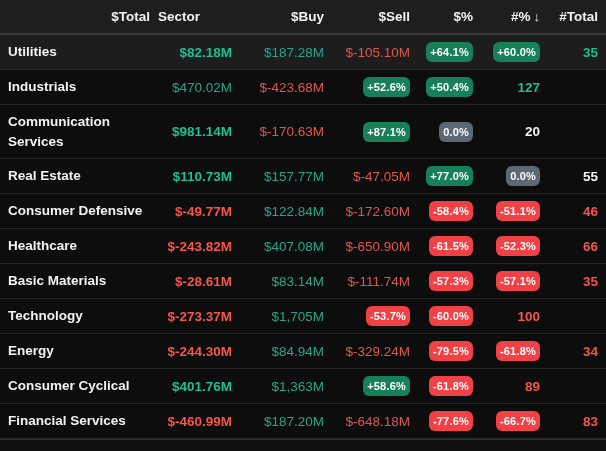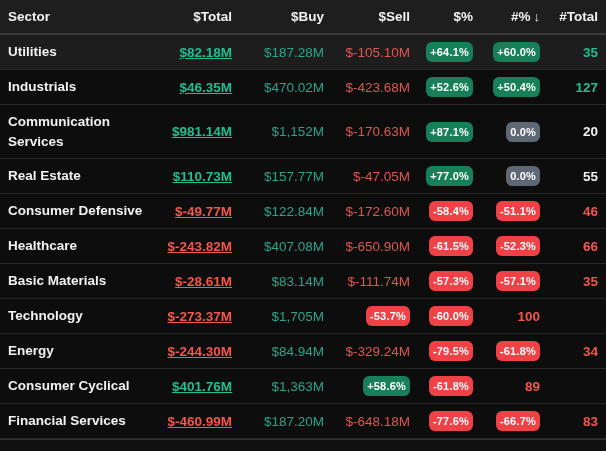--- a/index.html
+++ b/index.html
@@ -48,21 +48,21 @@
     border-bottom:1px solid var(--divider);
     background:var(--bg);
     cursor:pointer;
   }
   .row.highlight{background:var(--row-hl);}
   .cell{font-size:13.5px;text-align:right;white-space:nowrap;}
   .cell.sector{
     text-align:left;padding:7px 4px 7px 8px;
     color:var(--text);font-weight:700;white-space:normal;line-height:1.45;
   }
-  .cell.total{font-weight:700;text-decoration:underline;}
+  .cell.total{font-weight:700;}
   .cell.total.pos{color:var(--teal);}
   .cell.total.neg{color:var(--red);}
   .cell.buy{color:var(--teal-dim);}
   .cell.sell{color:var(--red-dim);}
   .badge-wrap{display:flex;justify-content:flex-end;}
   .badge{
     display:inline-block;
     font-size:11px;font-weight:700;color:#fff;
     padding:4px 4px;border-radius:6px;
     letter-spacing:.2px;
@@ -77,22 +77,22 @@
   .bottom-strip{
     height:13px;background:#101010;
     border-top:1px solid #2e2e2e;
   }
 </style>
 </head>
 <body>
 
 <div class="app">
   <div class="grid-row thead" id="thead">
+      <div class="hcell"><span>$Total</span></div>
       <div class="hcell left"><span>Sector</span></div>
-      <div class="hcell"><span>$Total</span></div>
       <div class="hcell"><span>$Buy</span></div>
       <div class="hcell"><span>$Sell</span></div>
       <div class="hcell"><span>$%</span></div>
       <div class="hcell"><span>#%</span><span class="sort-icon">↓</span></div>
       <div class="hcell"><span>#Total</span></div>
     </div>
   <div id="tbody">
       <div class="grid-row row highlight">
         <div class="cell sector">Utilities</div>
         <div class="cell total pos">$82.18M</div>
@@ -101,35 +101,33 @@
         <div class="badge-wrap">
           <span class="badge pos">+64.1%</span>
         </div>
         <div class="badge-wrap">
           <span class="badge pos">+60.0%</span>
         </div>
         <div class="cell count pos">35</div>
       </div>
       <div class="grid-row row">
         <div class="cell sector">Industrials</div>
-        <div class="cell total pos">$46.35M</div>
         <div class="cell buy">$470.02M</div>
         <div class="cell sell">$-423.68M</div>
         <div class="badge-wrap">
           <span class="badge pos">+52.6%</span>
         </div>
         <div class="badge-wrap">
           <span class="badge pos">+50.4%</span>
         </div>
         <div class="cell count pos">127</div>
       </div>
       <div class="grid-row row">
         <div class="cell sector">Communication Services</div>
         <div class="cell total pos">$981.14M</div>
-        <div class="cell buy">$1,152M</div>
         <div class="cell sell">$-170.63M</div>
         <div class="badge-wrap">
           <span class="badge pos">+87.1%</span>
         </div>
         <div class="badge-wrap">
           <span class="badge zero">0.0%</span>
         </div>
         <div class="cell count zero">20</div>
       </div>
       <div class="grid-row row">

